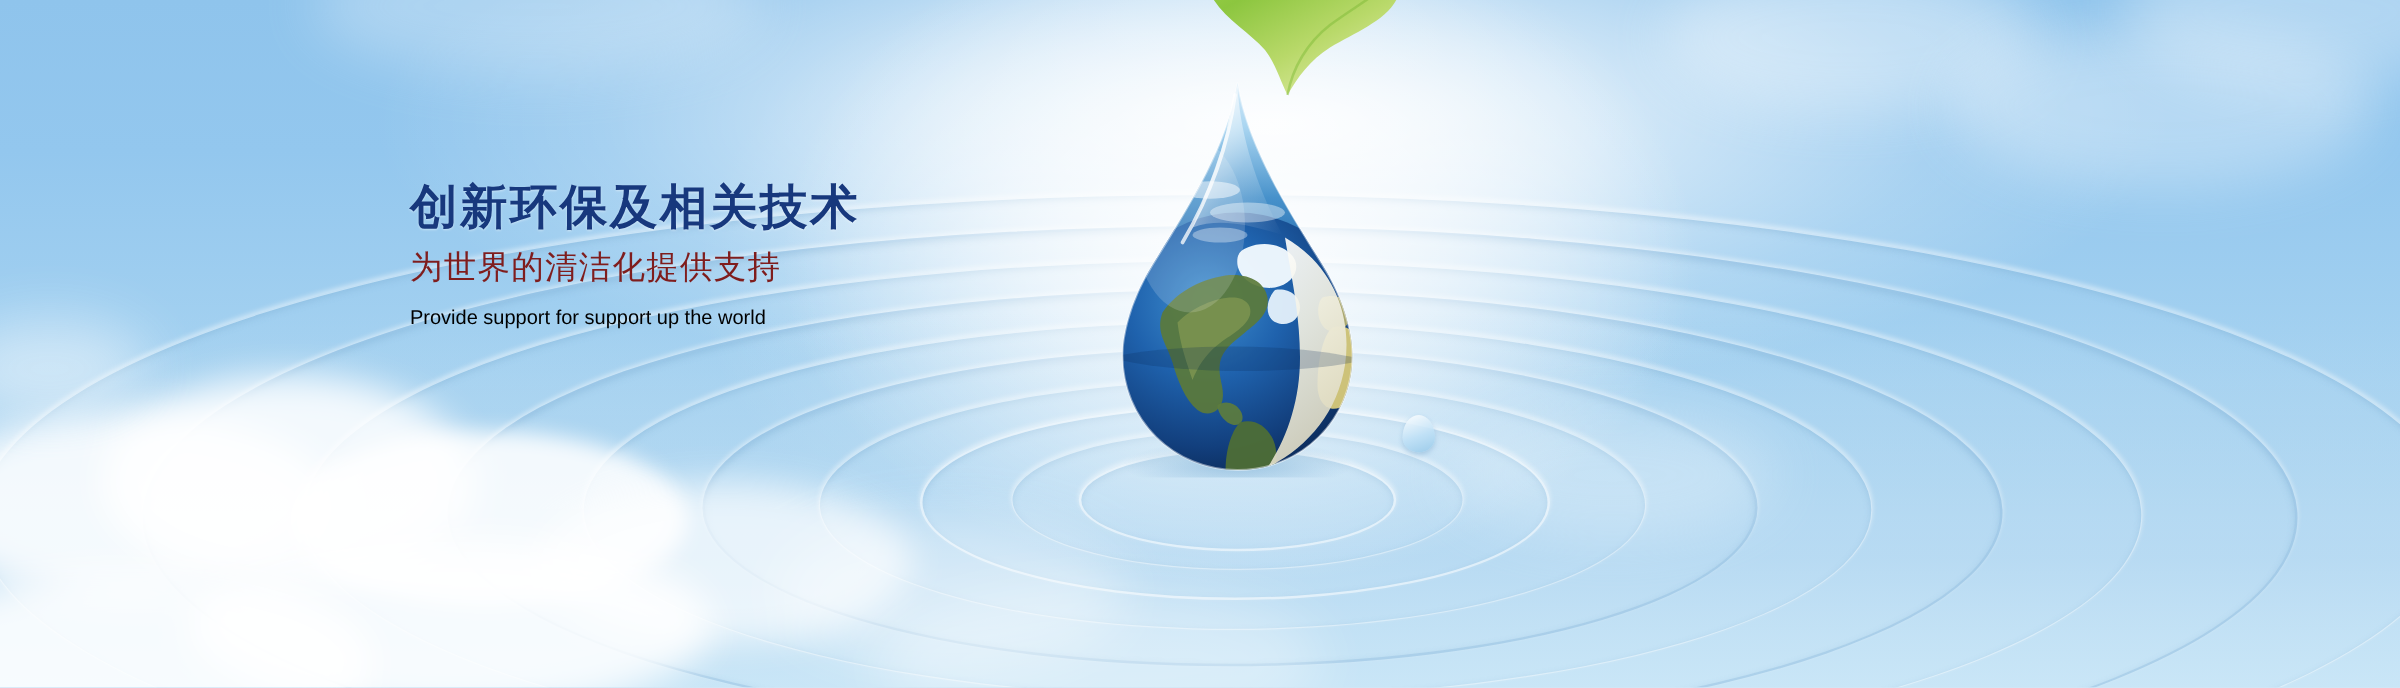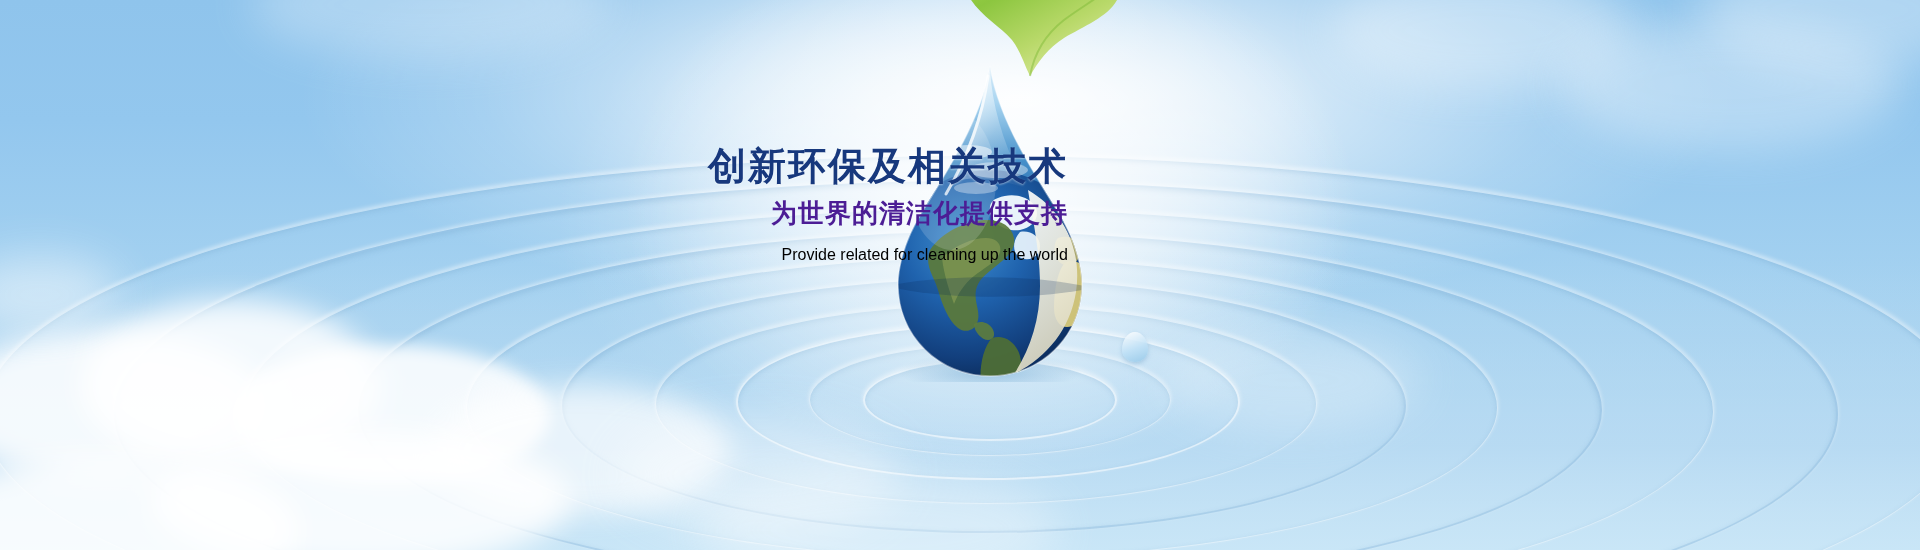--- a/index.html
+++ b/index.html
@@ -90,37 +90,37 @@
 
   
   .mini-drop{
     position:absolute; left:1122px; top:332px; width:26px; height:30px;
     border-radius:50% 50% 50% 50%/60% 60% 40% 40%;
     background:linear-gradient(160deg, rgba(255,255,255,.95), rgba(190,224,246,.85) 55%, rgba(150,200,232,.9));
     box-shadow:0 2px 4px rgba(110,160,200,.4);
   }
 
   
-  .copy{position:absolute; left:348px; top:143px; width:720px;text-align:right;}
+  .copy{position:absolute; left:328px; top:143px; width:720px;}
   .headline{
     font-size:38px;
     font-weight:bold;
     letter-spacing:2px;
     color:#17387d;
     line-height:1.22;
     margin:0 0 9px 0;
     text-shadow:0 1px 2px rgba(255,255,255,.45);
   }
   .subhead{
     font-size:26px;
-    color:#4c1d95;
+    color:#7f1d1d;
     letter-spacing:1px;
     line-height:1.2;
     margin:0 0 16px 0;
-    font-weight:700;
+    font-weight:400;
   }
   .eng{
     font-size:15px;
     color:#5d6a76;
     line-height:1.45;
     letter-spacing:.1px;
     margin:0;
   }
 </style>
 </head>
@@ -274,17 +274,17 @@
     <path d="M108,14 C102,58 86,98 66,132" fill="none" stroke="#ffffff" stroke-opacity=".75" stroke-width="3" stroke-linecap="round"></path>
   </svg>
 
   <div class="mini-drop"></div>
 
   <div class="copy">
     <h1 class="headline">创新环保及相关技术</h1>
     <h2 class="subhead">为世界的清洁化提供支持</h2>
     <p class="eng">
       </p>
-      <div>Provide related for cleaning up the world</div>
+      <div>Provide support for support up the world</div>
     <p></p>
   </div>
 
 </div>
 
 </body></html>

